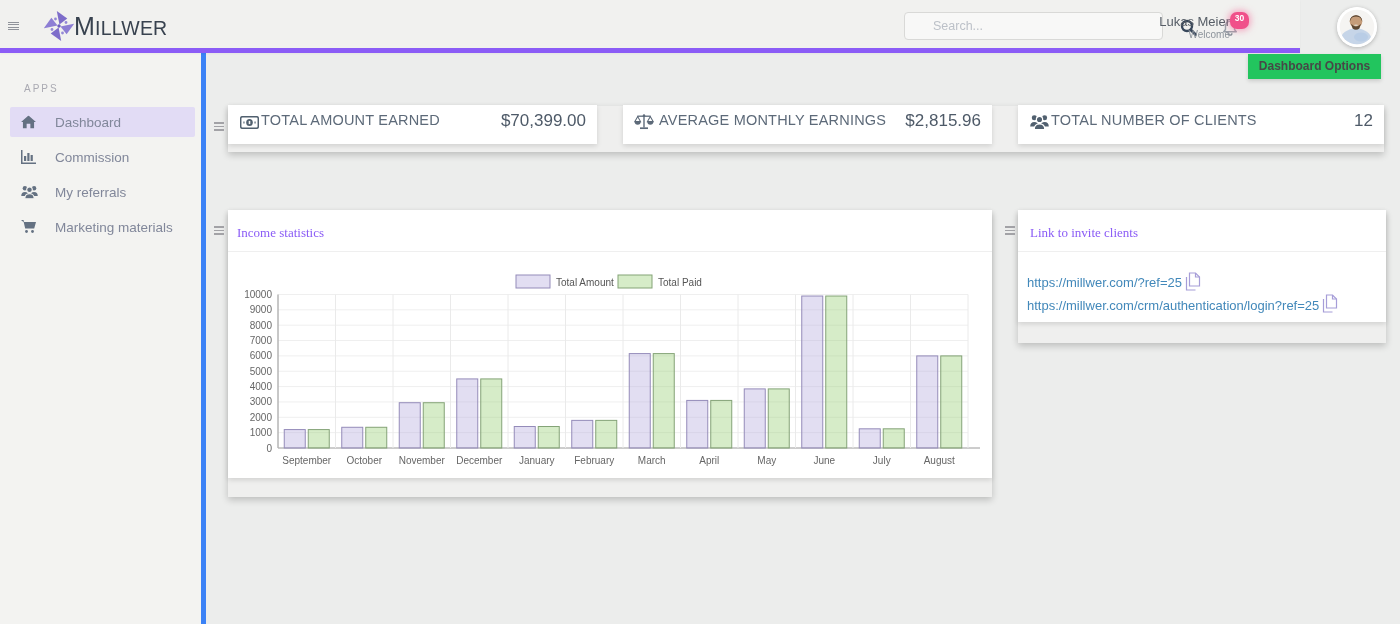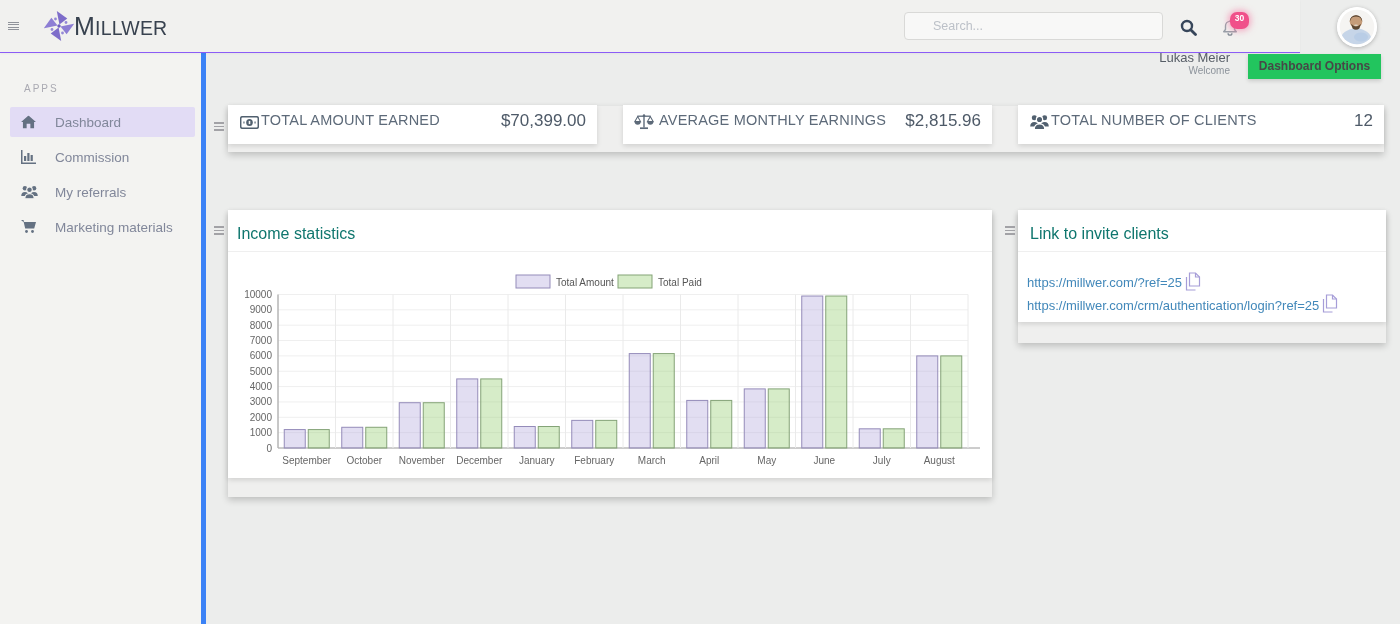--- a/index.html
+++ b/index.html
@@ -1,29 +1,29 @@
 <!DOCTYPE html>
 <html><head>
 <meta charset="utf-8">
 <style>
 * { margin:0; padding:0; box-sizing:border-box; }
 html,body { width:1400px; height:624px; overflow:hidden; font-family:"Liberation Sans", sans-serif; }
 body { position:relative; background:#ecedec; }
 .abs { position:absolute; }
 
 
-#header { position:absolute; left:0; top:0; width:1300px; height:53px; background:#f1f1ef; border-bottom:1px solid #8b5cf6; box-shadow:0 1px 2px rgba(0,0,0,0.04); z-index:20; }
+#header { position:absolute; left:0; top:0; width:1300px; height:53px; background:#f1f1ef; border-bottom:5px solid #8b5cf6; box-shadow:0 1px 2px rgba(0,0,0,0.04); z-index:20; }
 #burger { position:absolute; left:8px; top:21.8px; width:11px; }
 #burger div { height:1.1px; background:#90939a; margin-bottom:1.4px; }
 #logo { position:absolute; left:44px; top:6px; }
 #logotext { position:absolute; left:74px; top:12px; color:#38424f; font-weight:500; letter-spacing:0.2px; font-size:25px; }
 #logotext span { font-size:19.5px; }
 #search { position:absolute; left:904px; top:12px; width:259px; height:28px; background:#f8f8f7; border:1px solid #d9d9d7; border-radius:4px; color:#bcc1c8; font-size:12.5px; line-height:26px; padding-left:28px; }
 #lukas { position:absolute; right:70px; top:14px; text-align:right; }
-#lukas .n { font-size:13px; color:#565d66;margin-top:36px; }
+#lukas .n { font-size:13px; color:#565d66; }
 #lukas .w { font-size:10px; color:#8c939b; margin-top:0px; }
 #avatar { position:absolute; left:1337px; top:7px; width:40px; height:40px; border-radius:50%; background:#fdfdfd; box-shadow:0 1px 4px rgba(0,0,0,0.25); overflow:hidden; z-index:21; }
 #badge { position:absolute; left:1230px; top:11.5px; width:19px; height:17px; line-height:13.5px; text-align:center; background:#f0508a; color:#fff; font-size:8.5px; font-weight:bold; border-radius:7px; z-index:22; box-shadow:0 0 6px 2px rgba(244,114,160,0.55); }
 #dashopts { position:absolute; left:1248px; top:54px; width:133px; height:25px; background:#22c55e; box-shadow:0 2px 4px rgba(0,0,0,0.15); font-size:12px; font-weight:600; color:#474747; text-align:center; line-height:24px; z-index:30; }
 
 
 #sidebar { position:absolute; left:0; top:53px; width:206px; height:571px; background:#f3f3f1; border-right:5px solid #3b82f6; z-index:10; }
 #apps { position:absolute; left:24px; top:30px; font-size:10px; letter-spacing:2px; color:#a9a9b2; }
 .mitem { position:absolute; left:0; width:206px; height:35px; }
 .mitem .txt { position:absolute; left:55px; top:50%; transform:translateY(-50%); font-size:13.5px; color:#81879a; }
@@ -38,21 +38,21 @@
 .widget { position:absolute; background:#efefee; box-shadow:0 3px 7px rgba(0,0,0,0.2); }
 .card { position:absolute; background:#fff; box-shadow:0 2px 5px rgba(0,0,0,0.13); }
 .handle { position:absolute; width:10px; z-index:5; }
 .handle div { height:1.7px; background:#a2a2a6; margin-bottom:1.9px; }
 
 .statcard { font-size:14px; color:#5d6a79; }
 .statcard .ttl { position:absolute; left:33px; top:7px; letter-spacing:0.2px; font-size:14.5px; }
 .statcard .val { position:absolute; right:11px; top:6px; font-size:17px; color:#4e5a68; }
 .statcard .ic { position:absolute; left:12px; top:10.5px; }
 
-.cardtitle { position:absolute; left:9px; top:14.5px; font-size:16px; color:#0f766e; }
+.cardtitle { position:absolute; left:9px; top:14.5px; font-size:13px; color:#8b5cf6;font-family:Liberation Serif, serif; }
 .carddiv { position:absolute; left:0; top:40.5px; width:100%; height:1px; background:#efefef; }
 
 .lnk { position:absolute; left:9px; font-size:13px; color:#4288ba; }
 </style>
 </head>
 <body>
 
 <div id="header">
   <div id="burger">
       <div></div>

